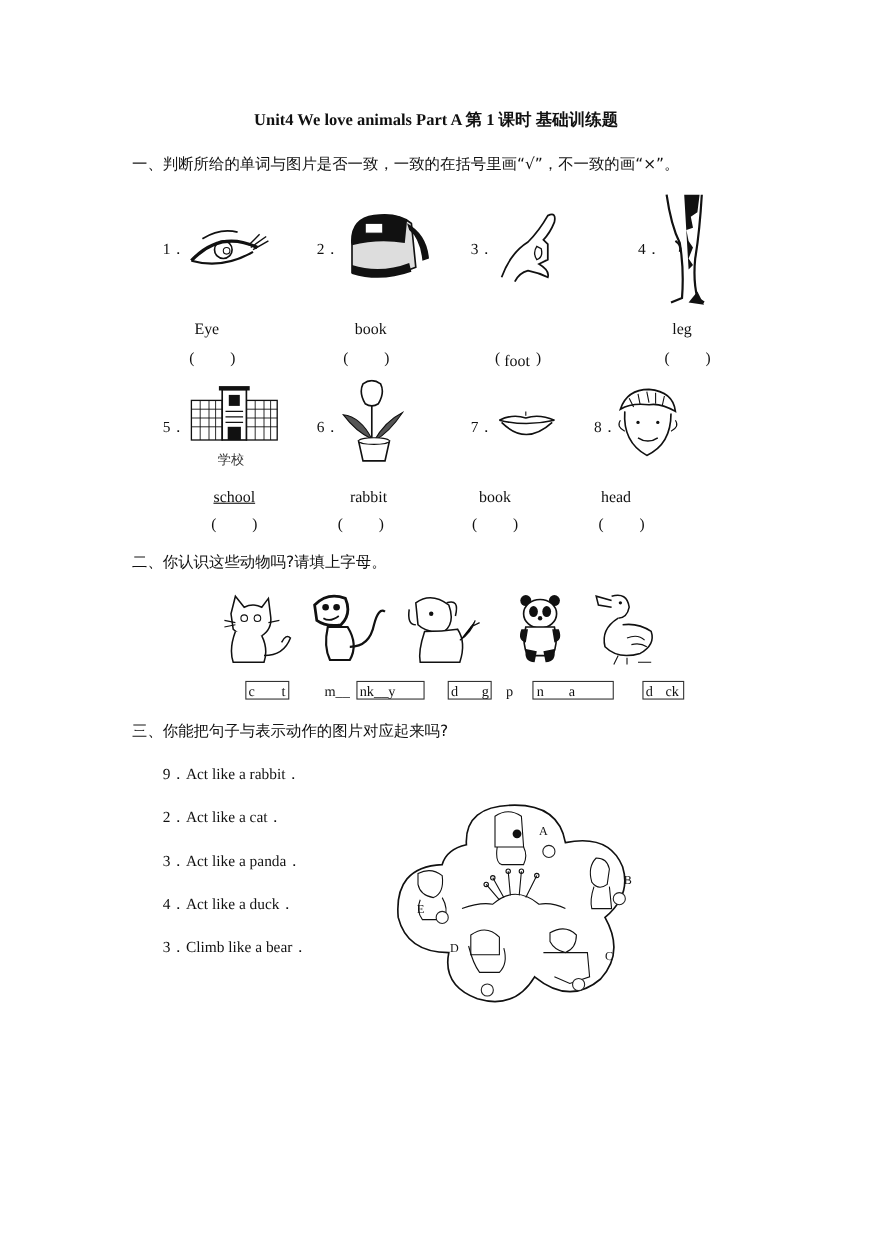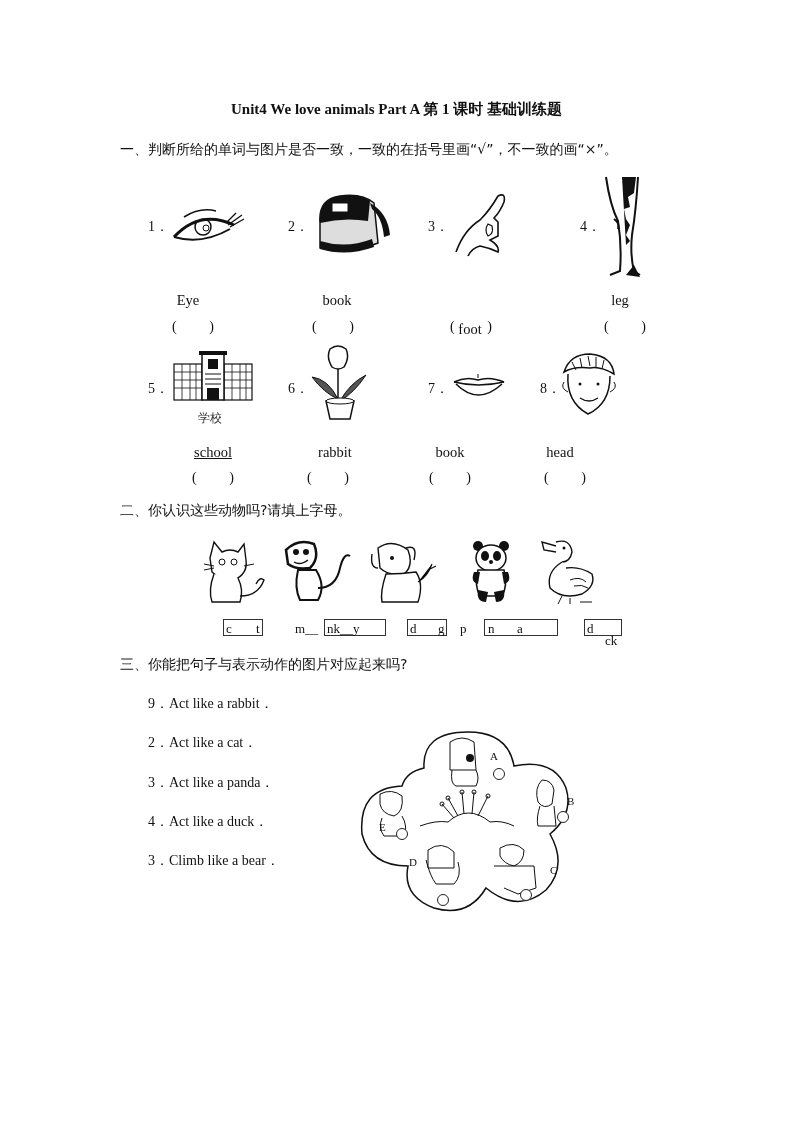--- a/index.html
+++ b/index.html
@@ -214,21 +214,21 @@
 </div>
 
 <span class="free-letter" style="left:460px; top:620px;">p</span>
 <div class="letterbox" style="left:484px; top:619px; width:74px;">
   <span style="left:3px;">n</span>
   <span style="left:32px;">a</span>
 </div>
 
 <div class="letterbox" style="left:584px; top:619px; width:38px;">
   <span style="left:2px;">d</span>
-  <span style="left:20px;margin-top:12px;">ck</span>
+  <span style="left:20px;">ck</span>
 </div>
 
 <div class="abs section-heading" style="top:656px;">三、你能把句子与表示动作的图片对应起来吗?</div>
 
 <div class="abs sentence" style="top:695px;">9．Act like a rabbit．</div>
 <div class="abs sentence" style="top:734px;">2．Act like a cat．</div>
 <div class="abs sentence" style="top:774px;">3．Act like a panda．</div>
 <div class="abs sentence" style="top:813px;">4．Act like a duck．</div>
 <div class="abs sentence" style="top:852px;">3．Climb like a bear．</div>
 

